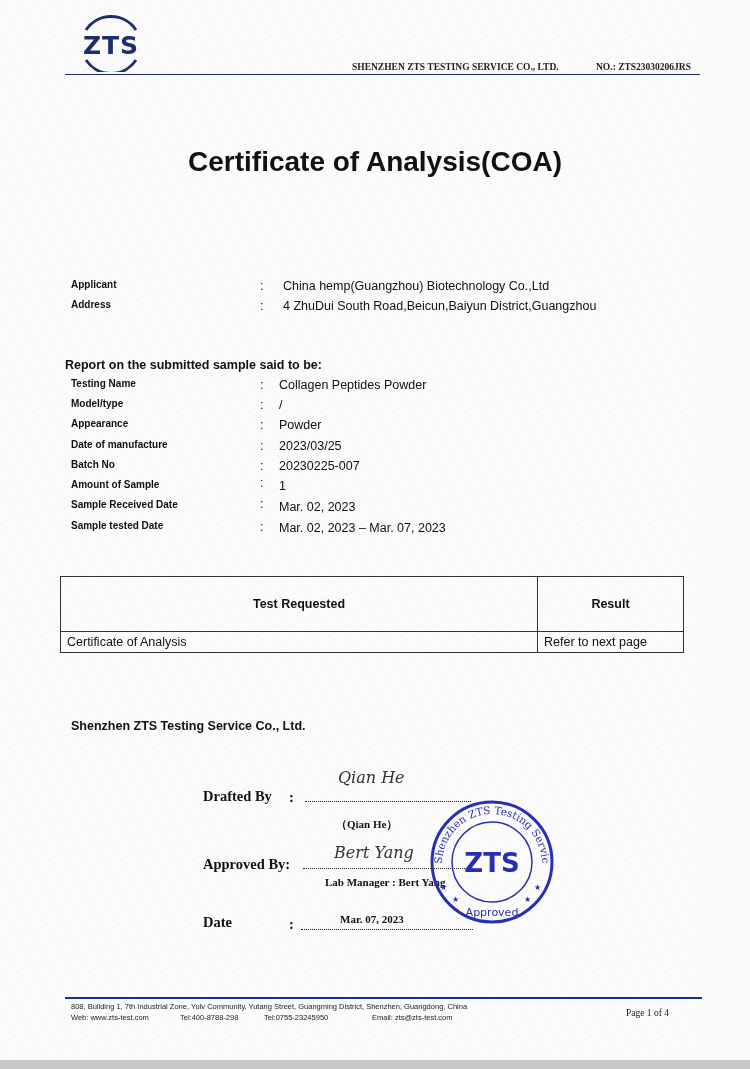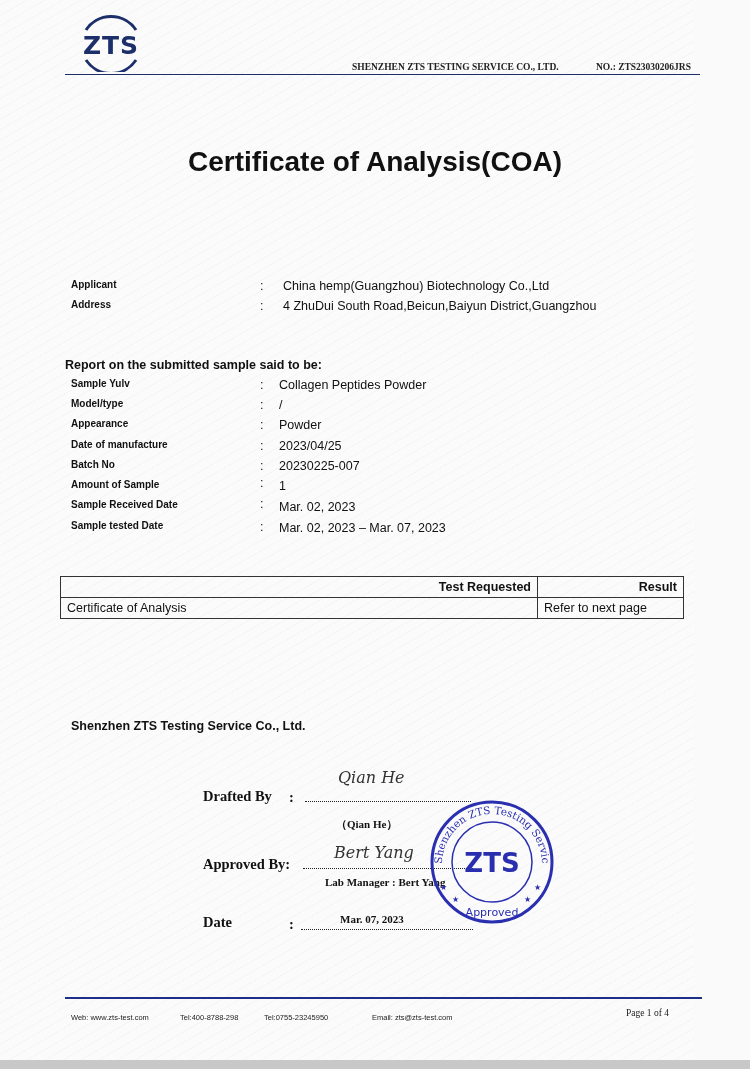--- a/index.html
+++ b/index.html
@@ -13,21 +13,21 @@
   .hdr-company{position:absolute;left:352px;top:62px;font-family:"Liberation Serif", serif;font-weight:bold;font-size:9.5px;color:#222;}
   .hdr-no{position:absolute;left:596px;top:62px;font-family:"Liberation Serif", serif;font-weight:bold;font-size:9.5px;color:#222;}
   .hdr-line{position:absolute;left:65px;top:74px;width:635px;height:1px;background:#1d2f6b;}
   .title{position:absolute;left:0;width:750px;top:146px;text-align:center;font-weight:bold;font-size:28px;}
   .lbl{position:absolute;left:71px;font-weight:bold;font-size:10px;}
   .colon{position:absolute;left:260px;font-size:12.5px;}
   .val{position:absolute;font-size:12.5px;}
   .section-head{position:absolute;left:65px;top:358px;font-weight:bold;font-size:12.5px;}
   table.tests{position:absolute;left:60px;top:576px;width:624px;border-collapse:collapse;font-size:12.5px;}
   table.tests td{border:1px solid #333;padding:2px 6px;height:16px;}
-  table.tests th{border:1px solid #333;padding:2px 6px;height:16px;text-align:right;font-weight:bold;margin-left:44px;}
+  table.tests th{border:1px solid #333;padding:19px 6px;height:16px;text-align:center;font-weight:bold;margin-left:44px;}
   .company-sign{position:absolute;left:71px;top:719px;font-weight:bold;font-size:12.5px;}
   .sig-lbl{position:absolute;font-family:"Liberation Serif", serif;font-weight:bold;font-size:14.5px;}
   .dots{position:absolute;border-bottom:1.5px dotted #222;height:0;}
   .sig-text{position:absolute;font-family:"Liberation Serif", serif;font-weight:bold;font-size:11px;}
   .signature{position:absolute;font-family:"DejaVu Serif", serif;font-style:italic;font-size:16px;color:#333;}
   .stamp{position:absolute;left:428px;top:800px;width:128px;height:124px;}
   .ftr-line{position:absolute;left:65px;top:997px;width:637px;height:2px;background:#1d2f8b;}
   .ftr-addr{position:absolute;left:71px;top:1002px;font-size:7.5px;color:#222;}
   .ftr-web{position:absolute;top:1013px;font-size:7.5px;color:#222;}
   .ftr-page{position:absolute;left:626px;top:1008px;font-family:"Liberation Serif", serif;font-size:9.5px;color:#222;}
@@ -53,35 +53,35 @@
     <div class="colon" style="top:279px">:</div>
     <div class="val" style="left:283px;top:279px">China hemp(Guangzhou) Biotechnology Co.,Ltd</div>
     <div class="lbl" style="top:299px">Address</div>
     <div class="colon" style="top:299px">:</div>
     <div class="val" style="left:283px;top:299px">4 ZhuDui South Road,Beicun,Baiyun District,Guangzhou</div>
   </div>
 
   <div class="section-head">Report on the submitted sample said to be:</div>
 
   <div>
-    <div class="lbl" style="top:378px">Sample Yulv</div>
+    <div class="lbl" style="top:378px">Testing Name</div>
     <div class="colon" style="top:378px">:</div>
     <div class="val" style="left:279px;top:378px">Collagen Peptides Powder</div>
 
     <div class="lbl" style="top:398px">Model/type</div>
     <div class="colon" style="top:398px">:</div>
     <div class="val" style="left:279px;top:398px">/</div>
 
     <div class="lbl" style="top:418px">Appearance</div>
     <div class="colon" style="top:418px">:</div>
     <div class="val" style="left:279px;top:418px">Powder</div>
 
     <div class="lbl" style="top:439px">Date of manufacture</div>
     <div class="colon" style="top:439px">:</div>
-    <div class="val" style="left:279px;top:439px">2023/04/25</div>
+    <div class="val" style="left:279px;top:439px">2023/03/25</div>
 
     <div class="lbl" style="top:459px">Batch No</div>
     <div class="colon" style="top:459px">:</div>
     <div class="val" style="left:279px;top:459px">20230225-007</div>
 
     <div class="lbl" style="top:479px">Amount of Sample</div>
     <div class="colon" style="top:476px">:</div>
     <div class="val" style="left:279px;top:479px">1</div>
 
     <div class="lbl" style="top:499px">Sample Received Date</div>
@@ -136,19 +136,20 @@
     </text>
     <text x="64" y="72" text-anchor="middle" font-family="DejaVu Sans, sans-serif" font-weight="bold" font-size="26" fill="#2a2fb0">ZTS</text>
     <text x="64" y="116" text-anchor="middle" font-family="DejaVu Sans, sans-serif" font-size="11" fill="#2a2fb0">Approved</text>
     <text x="12" y="90" font-size="8" fill="#2a2fb0">★</text>
     <text x="24" y="102" font-size="8" fill="#2a2fb0">★</text>
     <text x="106" y="90" font-size="8" fill="#2a2fb0">★</text>
     <text x="96" y="102" font-size="8" fill="#2a2fb0">★</text>
   </svg>
 
   <div class="ftr-line"></div>
+  <div class="ftr-addr">808, Building 1, 7th Industrial Zone, Yulv Community, Yutang Street, Guangming District, Shenzhen, Guangdong, China</div>
   <div class="ftr-web" style="left:71px">Web: www.zts-test.com</div>
   <div class="ftr-web" style="left:180px">Tel:400-8788-298</div>
   <div class="ftr-web" style="left:264px">Tel:0755-23245950</div>
   <div class="ftr-web" style="left:372px">Email: zts@zts-test.com</div>
   <div class="ftr-page">Page 1 of 4</div>
 </div>
 <div class="bottom-bar"></div>
 
 </body></html>

